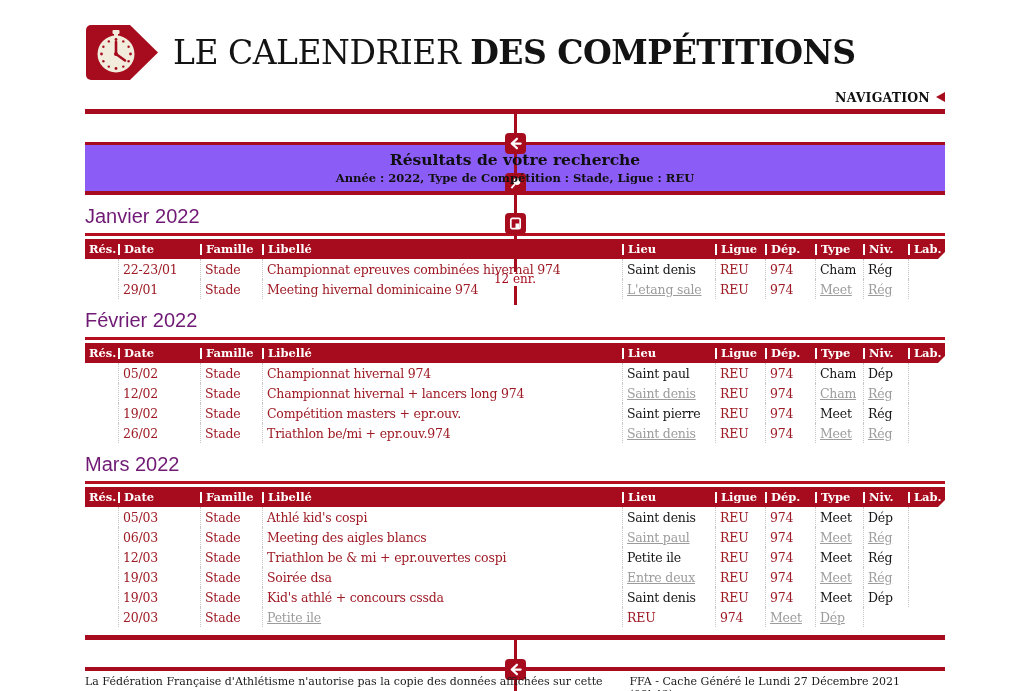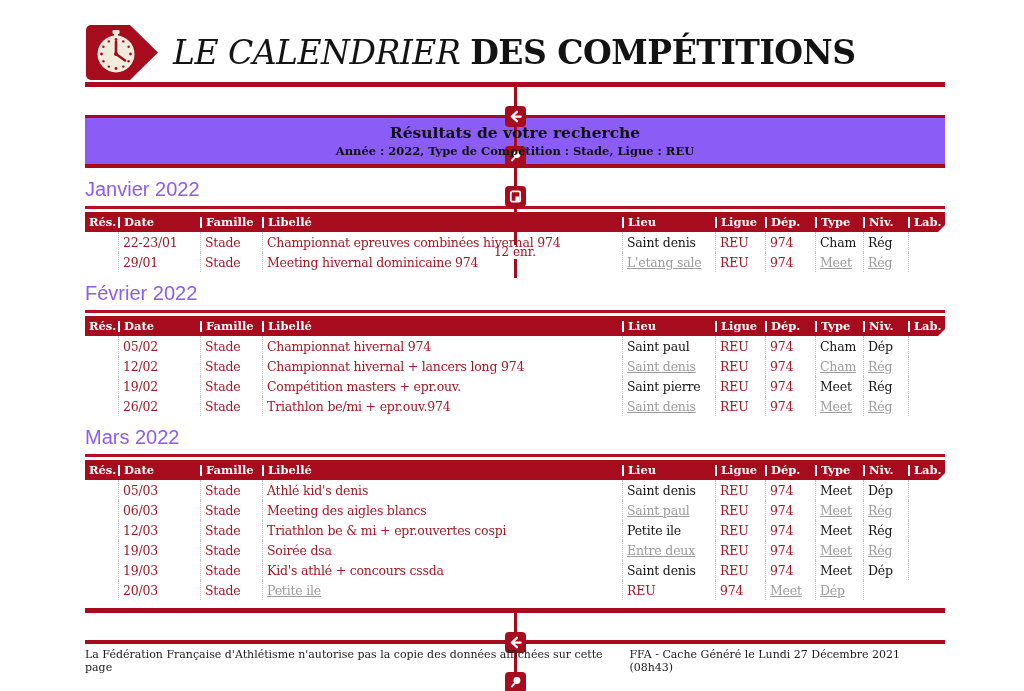--- a/index.html
+++ b/index.html
@@ -15,21 +15,21 @@
   body{
     width:1024px;height:691px;overflow:hidden;background:#fff;
     font-family:"DejaVu Serif",serif;color:var(--ink);
   }
   .page{padding:22px 79px 0 85px;}
 
   
   .header{display:flex;align-items:center;height:60px;}
   .logo{flex:0 0 auto;line-height:0;}
   .brand-title{margin-left:14px;font-size:33px;letter-spacing:-0.5px;color:#131313;white-space:nowrap;}
-  .brand-title .light{font-weight:400;font-style:italic;}
+  .brand-title .light{font-weight:400;}
   .brand-title .bold{font-weight:700;}
 
   
   .nav{display:flex;justify-content:flex-end;align-items:center;gap:6px;margin:7px 0 4px;height:16px;}
   .nav-label{font-size:12.5px;font-weight:700;letter-spacing:0.2px;color:#101010;}
   .nav-triangle{width:0;height:0;border-top:5px solid transparent;border-bottom:5px solid transparent;border-right:9px solid var(--red);}
 
   
   .tb-top{height:5px;background:var(--red);}
   .tb-bottom{height:4px;background:var(--red);}
@@ -39,21 +39,21 @@
   .flex1{flex:1;}
   .record-count{color:var(--red);font-size:12px;padding:0 2px;white-space:nowrap;}
 
   
   .results{margin-top:1px;border-top:3px solid var(--red);border-bottom:4px solid var(--red);background:#8b5cf6;text-align:center;padding:5px 0 6px;}
   .results-title{font-size:15.5px;font-weight:700;color:#0f0f0f;}
   .results-subtitle{font-size:11.5px;font-weight:700;color:#111;margin-top:2px;}
 
   
   .month{margin-top:10px;}
-  .month-title{margin:0 0 5px;font-family:"Liberation Sans",sans-serif;font-size:20px;font-weight:400;color:#8b5cf6;}
+  .month-title{margin:0 0 5px;font-family:"Liberation Sans",sans-serif;font-size:20px;font-weight:400;color:#701a75;}
   .month-underline{height:3px;background:var(--red-bright);margin-bottom:3px;}
 
   .thead{display:grid;grid-template-columns:var(--cols);background:var(--red);height:20px;align-items:center;color:#fff;font-size:11.5px;font-weight:700;position:relative;}
   .thead::after{content:"";position:absolute;right:0;bottom:0;width:0;height:0;border-bottom:7px solid #fff;border-left:7px solid transparent;}
   .hc{display:flex;align-items:center;height:100%;overflow:hidden;white-space:nowrap;}
   .hc::before{content:"";width:2px;height:11px;background:#fff;margin:0 4px 0 0;flex:0 0 auto;}
   .hc.first::before{display:none;}
   .hc.first{padding-left:4px;}
 
   .trow{display:grid;grid-template-columns:var(--cols);height:20px;align-items:stretch;font-size:12.5px;letter-spacing:-0.2px;}
@@ -98,20 +98,24 @@
         <path d="M31 31 L40 37.5" stroke="#a60c1d" stroke-width="2.6" stroke-linecap="round"></path>
         <circle cx="31" cy="31" r="2" fill="#a60c1d"></circle>
       </svg>
     </span>
     <div class="brand-title">
       <span class="light">LE CALENDRIER</span>
       <span class="bold">DES COMPÉTITIONS</span>
     </div>
   </div>
 
+  <div class="nav">
+    <span class="nav-label">NAVIGATION</span>
+    <span class="nav-triangle"></span>
+  </div>
 
   <div class="toolbar">
     <div class="tb-top"></div>
     <div class="tb-row">
       <span class="vbar"></span>
       <button class="icon-btn">
         <svg width="15" height="15" viewBox="0 0 16 16">
             <path d="M9.5 3 L4 8 L9.5 13 M4.5 8 H13.5" stroke="#fff" stroke-width="2.4" fill="none" stroke-linecap="round" stroke-linejoin="round"></path>
           </svg>
       </button>
@@ -275,21 +279,21 @@
             <span class="hc">Dép.</span>
             <span class="hc">Type</span>
             <span class="hc">Niv.</span>
             <span class="hc">Lab.</span>
           </div>
       <div class="tbody">
   <div class="trow">
     <span class="tc first c-res"></span>
     <span class="tc c-date">05/03</span>
     <span class="tc c-famille">Stade</span>
-    <span class="tc c-libelle">Athlé kid's denis</span>
+    <span class="tc c-libelle">Athlé kid's cospi</span>
     <span class="tc c-lieu">Saint denis</span>
     <span class="tc c-ligue">REU</span>
     <span class="tc c-dep">974</span>
     <span class="tc c-type">Meet</span>
     <span class="tc c-niv">Dép</span>
     <span class="tc c-lab"></span>
   </div>
 
   <div class="trow muted">
     <span class="tc first c-res"></span>

